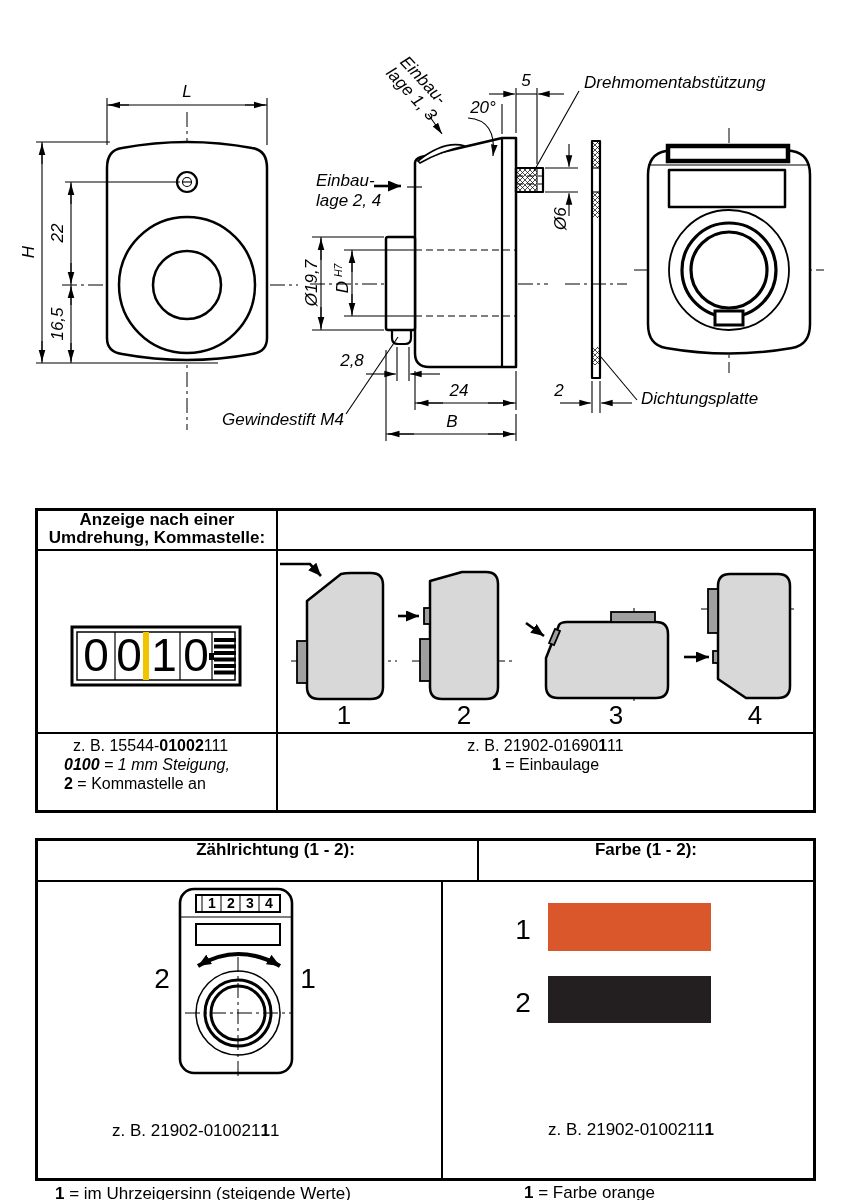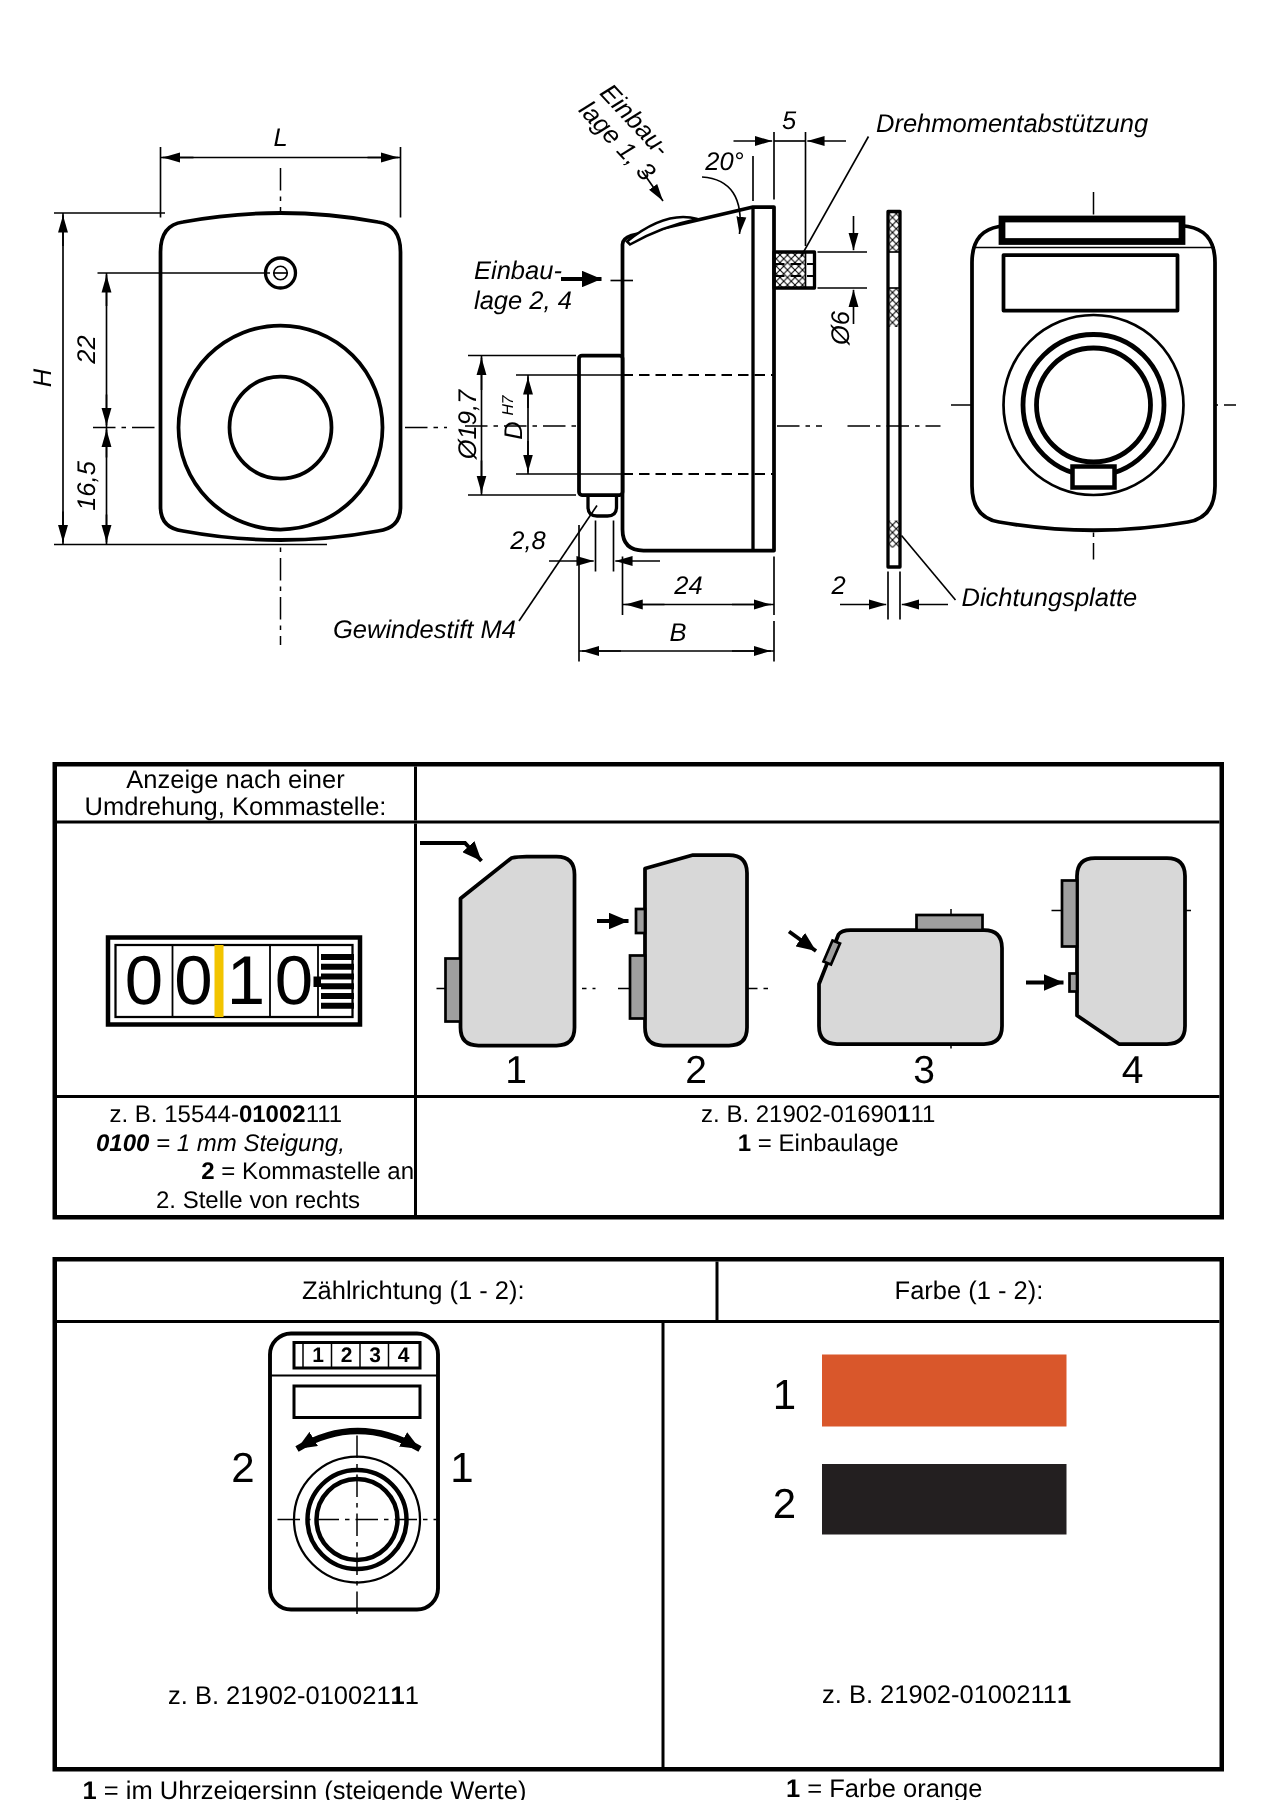--- a/index.html
+++ b/index.html
@@ -23,22 +23,22 @@
   text.num2{font:28px "Liberation Sans",sans-serif;fill:#000;}
   .gbody{fill:#d8d8d8;stroke:#000;stroke-width:2.5;stroke-linejoin:round;}
   .gtab{fill:#9f9f9f;stroke:#000;stroke-width:1.8;}
   
   .tbl{position:absolute;border:3px solid #000;display:flex;flex-direction:column;box-sizing:border-box;background:#fff;}
   .trow{display:flex;border-bottom:2px solid #000;box-sizing:border-box;}
   .trow.last{border-bottom:none;flex:1;}
   .tcell{position:relative;box-sizing:border-box;}
   .tcell.lft{border-right:2px solid #000;flex:none;}
   .tcell.rgt{flex:1;}
-  .hdrc{display:flex;flex-direction:column;align-items:center;justify-content:center;
-        font-weight:normal;font-size:17px;line-height:18px;width:100%;}
+  .hdrc{display:flex;flex-direction:column;align-items:center;
+        font-weight:bold;font-size:17px;line-height:18px;width:100%;}
   .ft{font-size:16px;line-height:19px;padding-top:2px;}
   .ft .ln{white-space:pre;}
   .ft2{position:absolute;font-size:17px;line-height:21px;white-space:pre;}
   .ctr{text-align:center;}
   .b{font-weight:bold;}
 </style>
 </head>
 <body>
 
 <div class="page">
@@ -333,22 +333,21 @@
             <text class="num" x="477" y="173" text-anchor="middle">4</text>
           </g>
         </svg>
       </div>
     </div>
     <div class="trow last">
       <div class="tcell lft" style="width:240px;">
         <div class="ft">
           <div class="ln" style="padding-left:35px;"><span>z. B. 15544-</span><span class="b">01002</span><span>111</span></div>
           <div class="ln" style="padding-left:26px;font-style:italic;"><span class="b">0100</span><span> = 1 mm Steigung,</span></div>
-          <div class="ln" style="padding-left:26px;text-align:right;"><span class="b">2</span><span> = Kommastelle an</span></div>
-          <div class="ln" style="padding-left:66px;"><span>2. Stelle von rechts</span></div>
+          <div class="ln" style="padding-left:26px;"><span class="b">2</span><span> = Kommastelle an</span></div>
         </div>
       </div>
       <div class="tcell rgt">
         <div class="ft ctr">
           <div class="ln"><span>z. B. 21902-01690</span><span class="b">1</span><span>11</span></div>
           <div class="ln"><span class="b">1</span><span> = Einbaulage</span></div>
         </div>
       </div>
     </div>
   </div>

